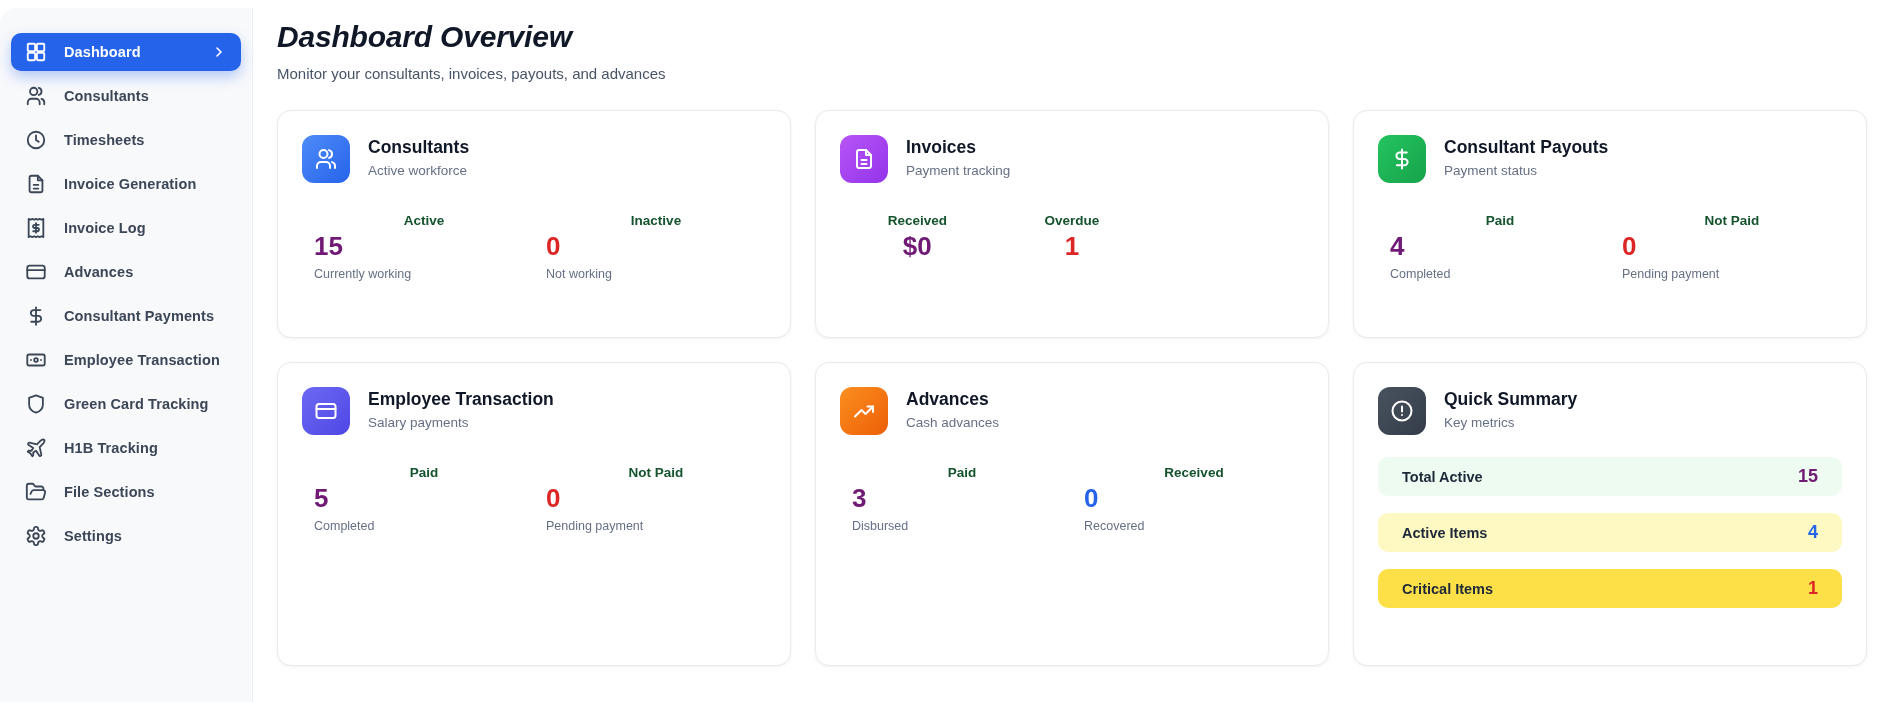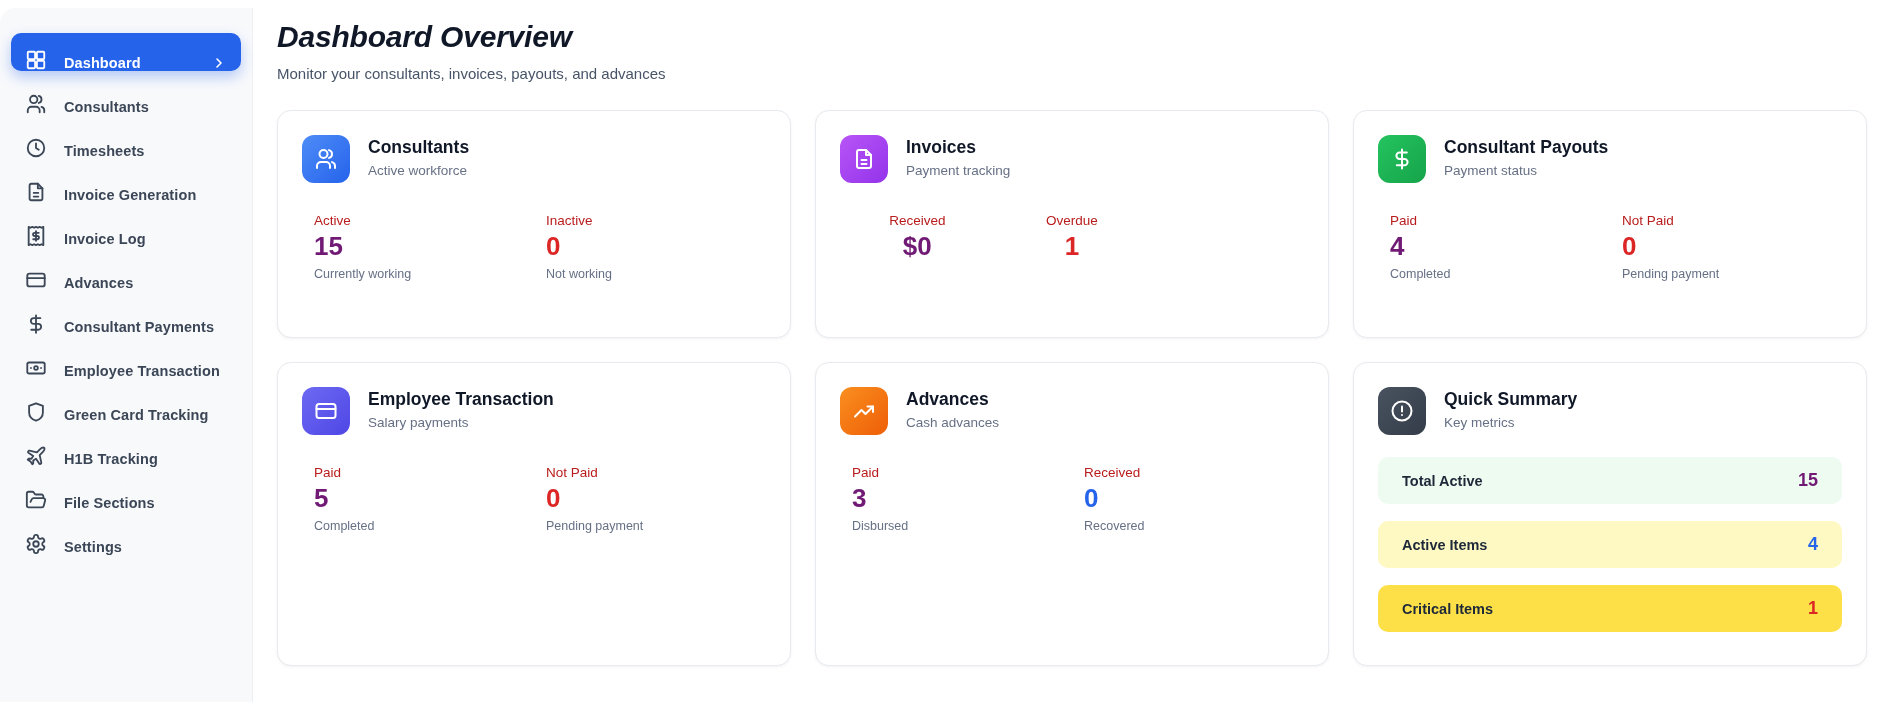--- a/index.html
+++ b/index.html
@@ -13,21 +13,21 @@
   .app { display:flex; width:100%; height:100%; }
 
   
   .sidebar {
     flex:0 0 253px; width:253px; height:694px; margin-top:8px;
     background:#f8f9fb; border-right:1px solid #eef0f4;
     border-top-left-radius:16px;
     padding:25px 11px 0;
   }
   .side-item {
-    display:flex; align-items:flex-end; gap:17px;
+    display:flex; align-items:center; gap:17px;
     height:38px; margin-bottom:6px; padding:0 14px;
     border-radius:10px; color:#3b4656; cursor:pointer;
   }
   .side-item .icon { width:22px; height:22px; display:flex; align-items:center; justify-content:center; flex:0 0 22px; }
   .side-item .icon svg { width:22px; height:22px; stroke:currentColor; fill:none; stroke-width:2; stroke-linecap:round; stroke-linejoin:round; }
   .side-item .label { font-size:14.5px; font-weight:700; letter-spacing:.1px; flex:1; white-space:nowrap; }
   .side-item.active {
     background:#2563eb; color:#ffffff;
     box-shadow:0 6px 14px rgba(37,99,235,.32);
   }
@@ -63,28 +63,28 @@
   .bg-orange { background:linear-gradient(135deg,#fa8f1f,#ee5e07); }
   .bg-dark   { background:linear-gradient(135deg,#49535f,#333c48); }
 
   .card-title { margin:2px 0 5px; font-size:17.5px; font-weight:700; color:#101828; }
   .card-subtitle { margin:0; font-size:13.5px; color:#667085; }
 
   .stats { margin-top:30px; }
   .stats.two { display:grid; grid-template-columns:1fr 1fr; }
   .stats.two .stat { padding-left:12px; }
   .stats.three { display:grid; grid-template-columns:1fr 1fr 1fr; text-align:center; }
-  .stat-label { font-size:13.5px; font-weight:400; color:#b91c1c; }
+  .stat-label { font-size:13.5px; font-weight:700; color:#14532d;text-align:center; }
   .stat-value { margin-top:5px; font-size:26px; font-weight:700; line-height:1.05; }
   .stat-sub   { margin-top:7px; font-size:12.5px; color:#667085; }
   .v-green { color:#701a75; } .v-red { color:#dc2626; } .v-blue { color:#2563eb; }
 
   .summary { margin-top:22px; display:flex; flex-direction:column; gap:17px; }
   .srow {
-    height:47px; border-radius:10px; padding:0 24px;
+    height:39px; border-radius:10px; padding:0 24px;
     display:flex; align-items:center; justify-content:space-between;
   }
   .row-green { background:#eefbf1; } .row-blue { background:#fef9c3; } .row-red { background:#fde047; }
   .s-label { font-size:14.5px; font-weight:700; color:#1d2939; }
   .s-value { font-size:18px; font-weight:700; }
 </style>
 </head>
 <body>
 
 <div class="app">

